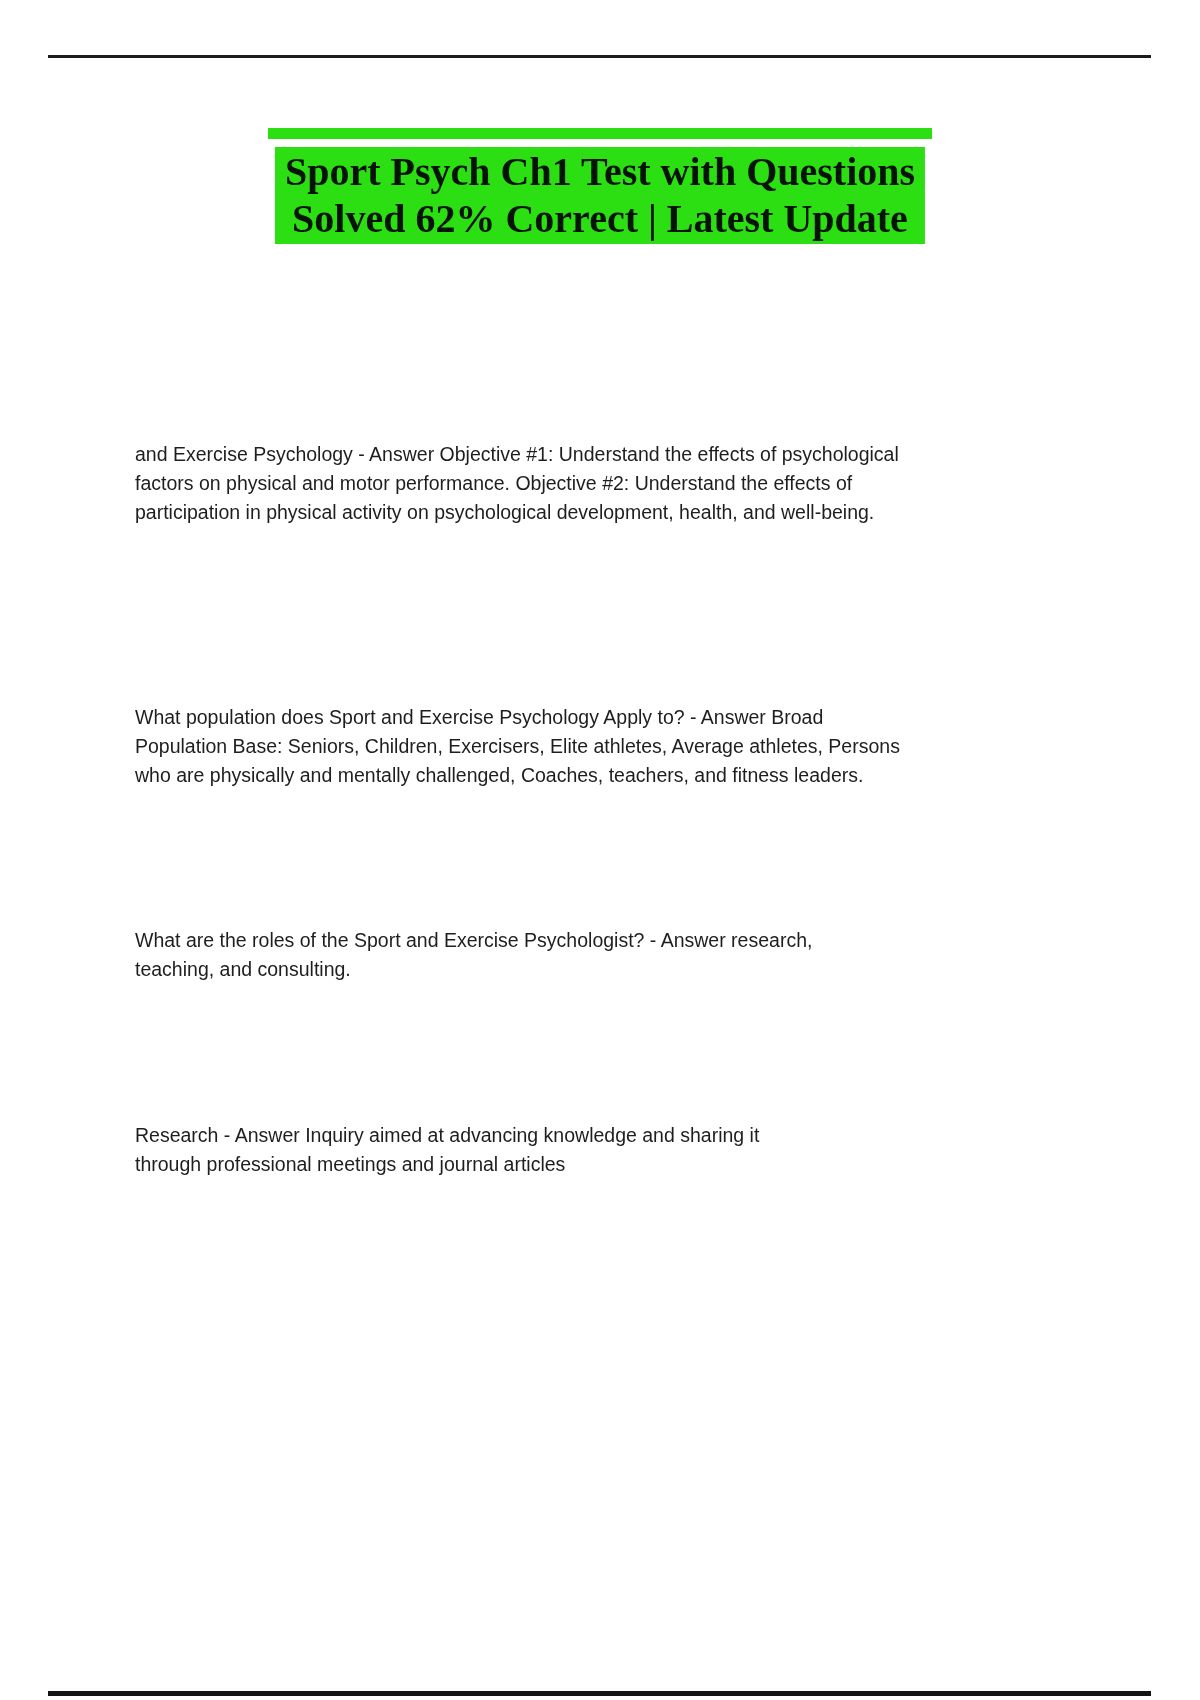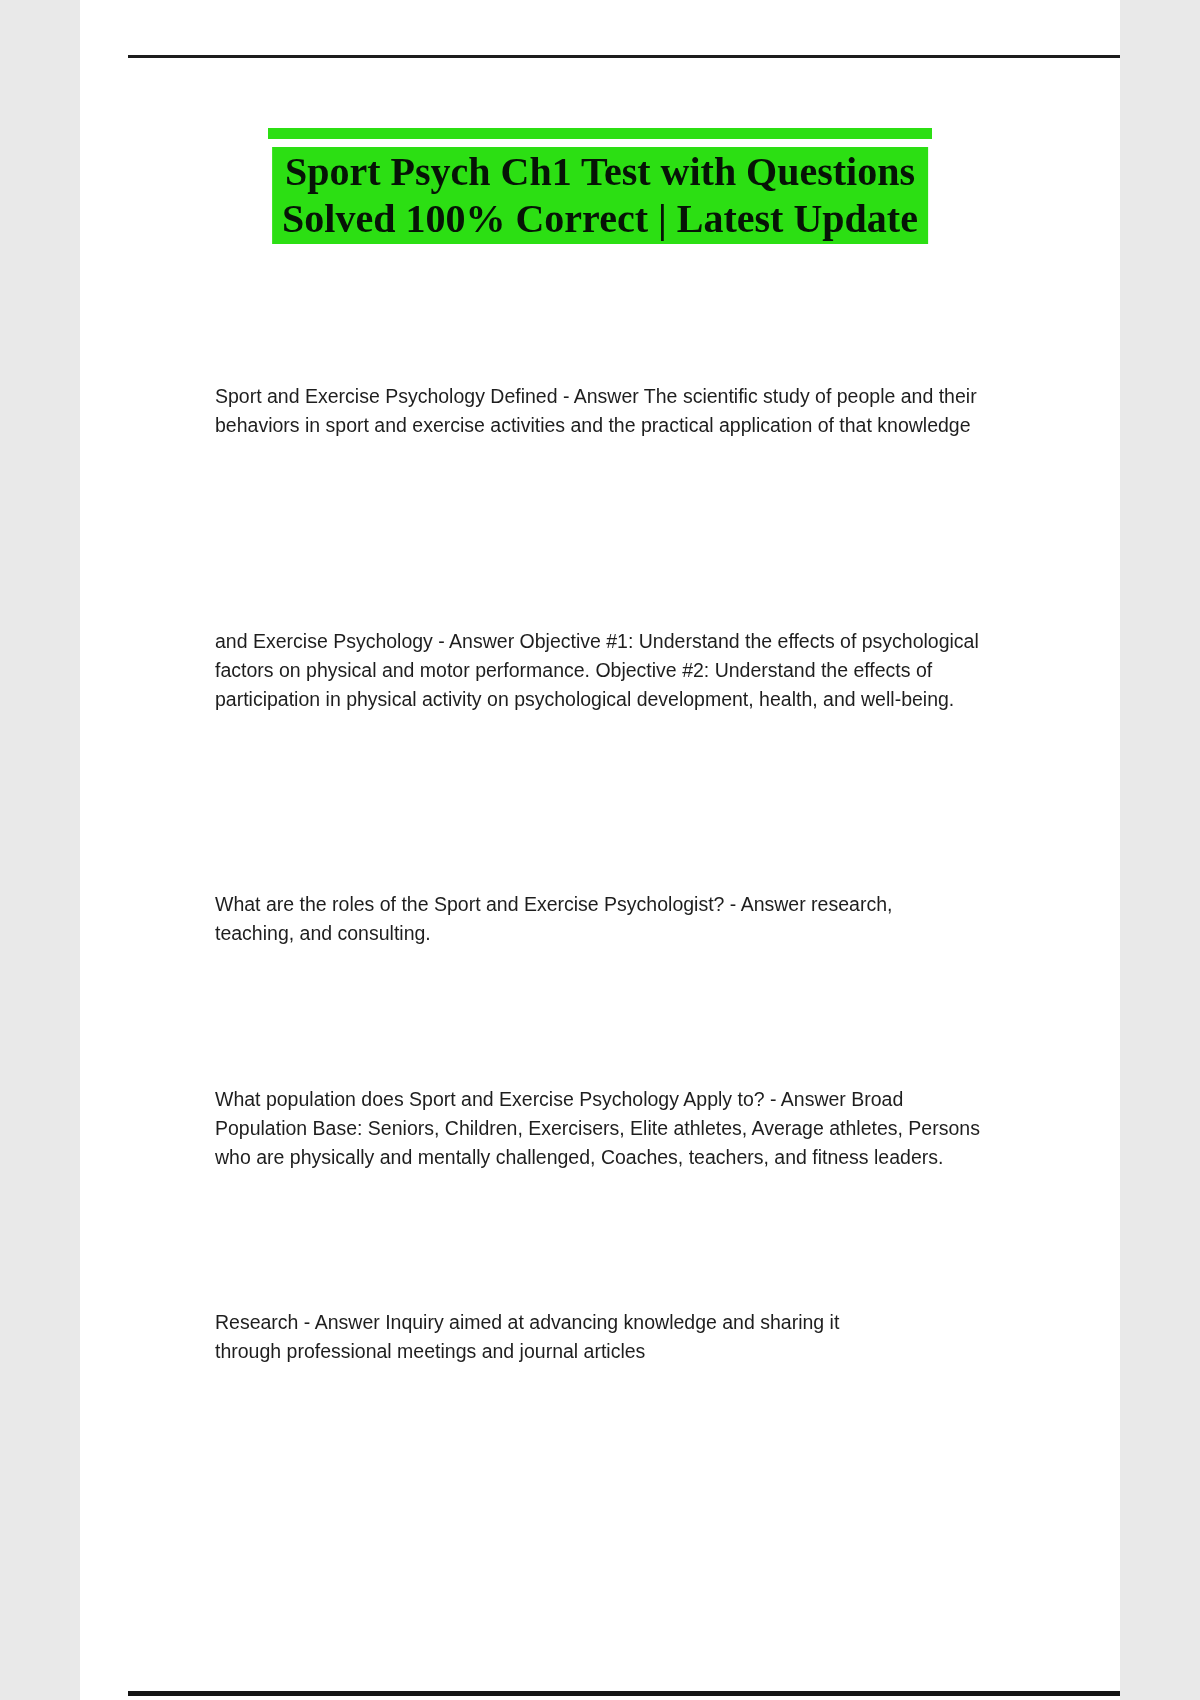--- a/index.html
+++ b/index.html
@@ -2,21 +2,21 @@
 <html><head>
 <meta charset="utf-8">
 <style>
   html, body {
     margin: 0;
     padding: 0;
     background: #e9e9e9;
   }
   .page {
     position: relative;
-    width: 1040px;
+    width: 1200px;
     height: 1700px;
     margin: 0 auto;
     background: #ffffff;
     overflow: hidden;
     font-family: "Liberation Sans", sans-serif;
   }
   .rule {
     position: absolute;
     left: 48px;
     width: 1103px;
@@ -80,40 +80,38 @@
 <body>
 
 <div class="page">
 
   <div class="rule rule-top"></div>
 
   <div class="title-strip"></div>
 
   <div class="title-block">
     <div>Sport Psych Ch1 Test with Questions</div>
-    <div>Solved 100% Correct | Latest Update</div>
+    <div>Solved 62% Correct | Latest Update</div>
   </div>
 
   <div class="content">
 
-    <div class="section s1">Sport and Exercise Psychology Defined - Answer The scientific study of people and their
-behaviors in sport and exercise activities and the practical application of that knowledge</div>
 
     <div class="s2">
       <div class="section">and Exercise Psychology - Answer Objective #1: Understand the effects of psychological
 factors on physical and motor performance. Objective #2: Understand the effects of
 participation in physical activity on psychological development, health, and well-being.</div>
     </div>
 
-    <div class="section s4">What are the roles of the Sport and Exercise Psychologist? - Answer research,
-teaching, and consulting.</div>
-
     <div class="section s3">What population does Sport and Exercise Psychology Apply to? - Answer Broad
 Population Base: Seniors, Children, Exercisers, Elite athletes, Average athletes, Persons
 who are physically and mentally challenged, Coaches, teachers, and fitness leaders.</div>
+
+    <div class="section s4">What are the roles of the Sport and Exercise Psychologist? - Answer research,
+teaching, and consulting.</div>
 
     <div class="section s5">Research - Answer Inquiry aimed at advancing knowledge and sharing it
 through professional meetings and journal articles</div>
 
   </div>
 
   <div class="rule rule-bottom"></div>
 
 </div>
 

